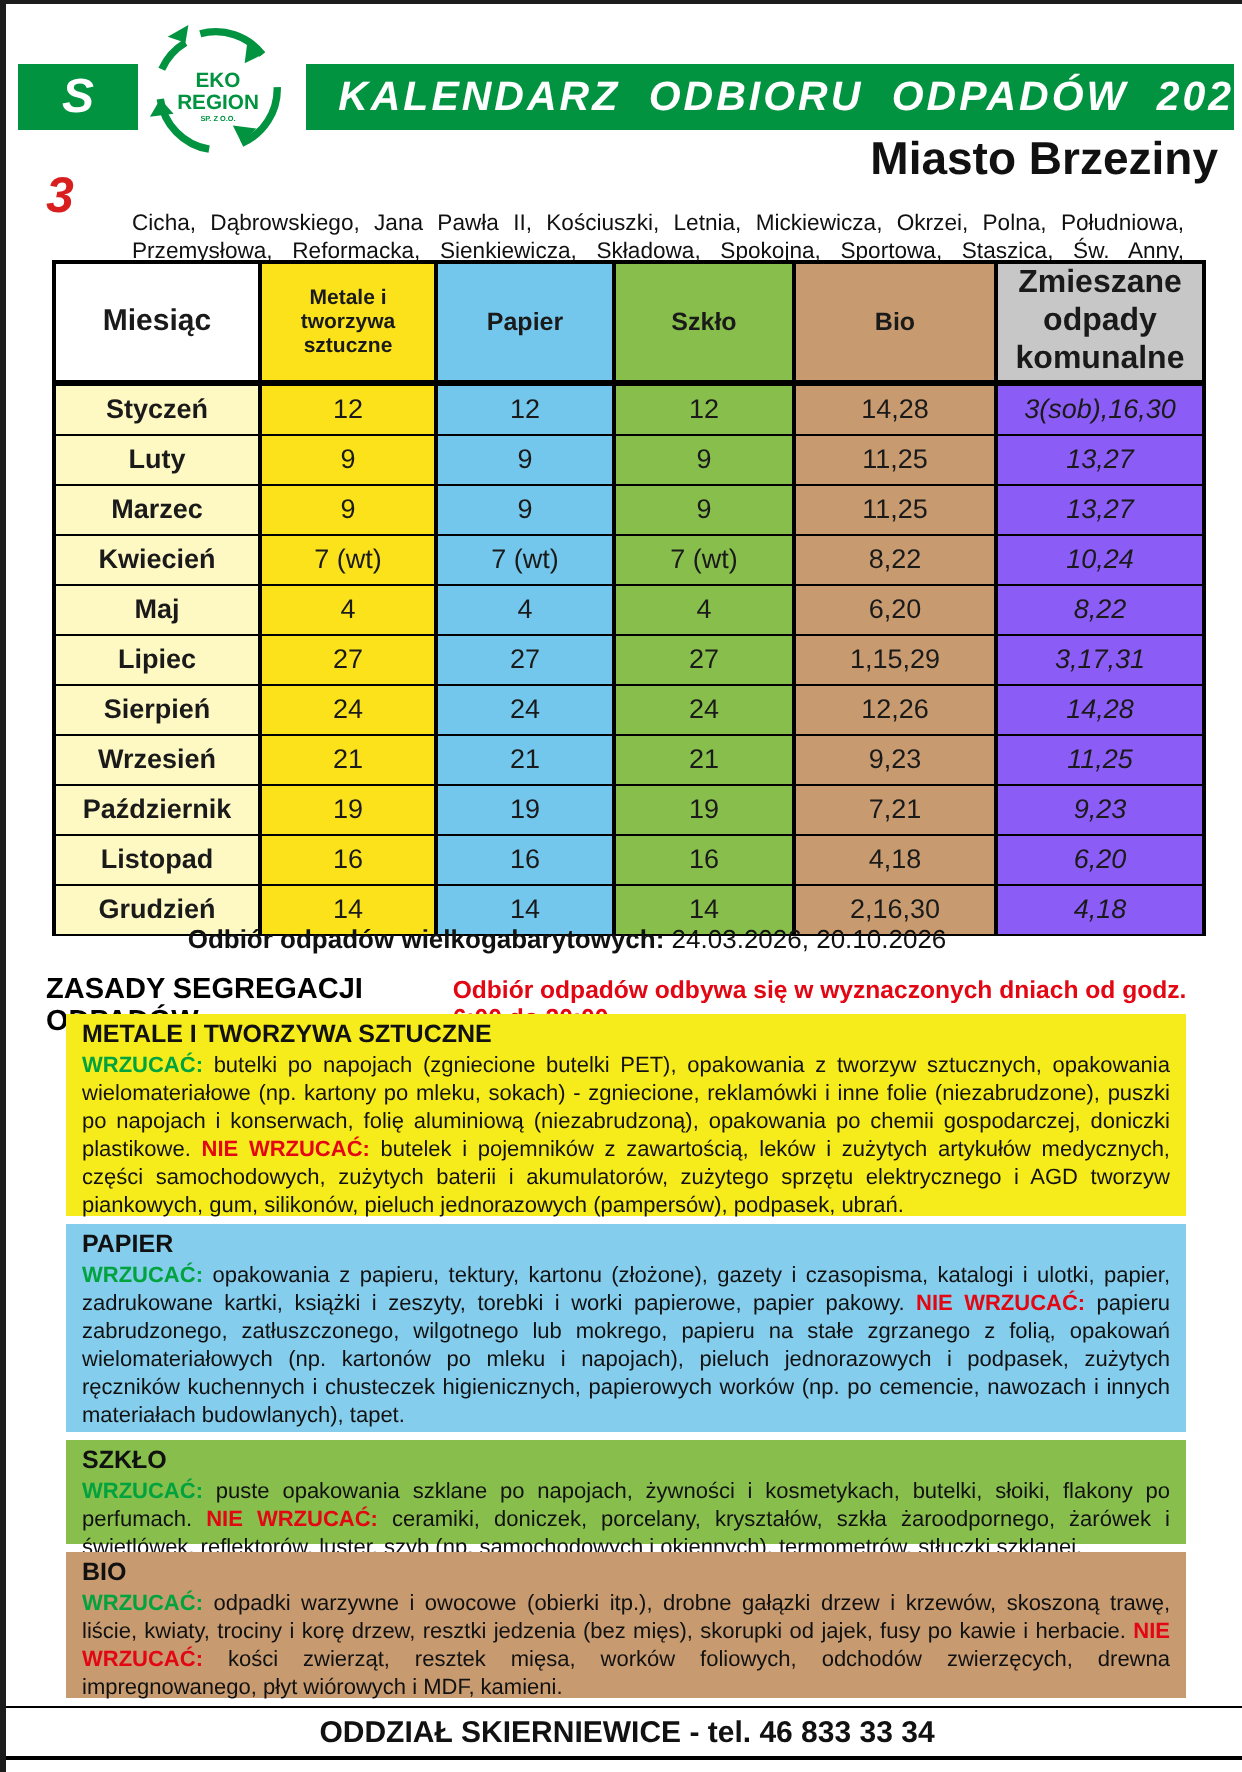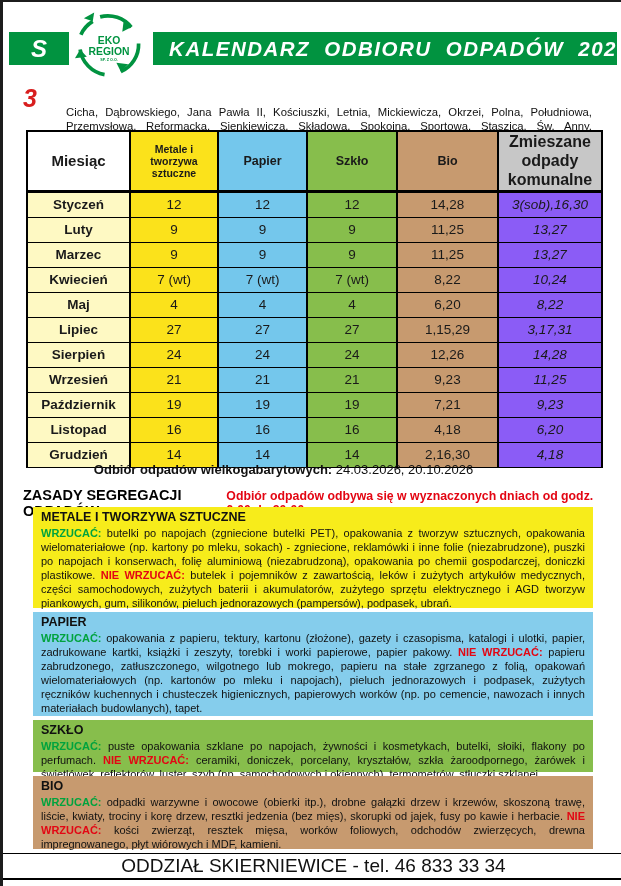--- a/index.html
+++ b/index.html
@@ -57,21 +57,21 @@
   .lbl-put{color:#00a33e;font-weight:bold;}
   .lbl-dont{color:#e30613;font-weight:bold;}
   .box-metal{top:505px;height:101px;background:#f7ec1b;}
   .box-paper{top:610px;height:104px;background:#85cdec;}
   .box-glass{top:718px;height:52px;background:#87be4c;}
   .box-bio{top:774px;height:73px;background:#c79a6f;}
   
   .footer{position:absolute;top:851px;left:0;width:621px;height:27px;
     border-top:1.5px solid #000;border-bottom:2px solid #000;box-sizing:border-box;
     display:flex;align-items:center;justify-content:center;}
-  .footer span{font-weight:normal;font-size:19px;color:#111;}
+  .footer span{font-weight:bold;font-size:15px;color:#111;}
   .logo-text{fill:#019340;font-family:"Liberation Sans",sans-serif;font-weight:bold;}
 </style>
 </head>
 <body>
 
 <div class="page">
 
   <div class="topbar">
     <div class="s-block">
       <span>S</span>
@@ -92,20 +92,21 @@
       <polygon points="80,26 70,16 68,32"></polygon>
       <polygon points="66,86 60,74 76,76"></polygon>
       <polygon points="11,56 4,68 20,66"></polygon>
       <polygon points="28,18 30,6 16,14"></polygon>
     </g>
     <text class="logo-text" x="50" y="48" font-size="14" text-anchor="middle">EKO</text>
     <text class="logo-text" x="50" y="63" font-size="14" text-anchor="middle">REGION</text>
     <text class="logo-text" x="50" y="71" font-size="5" text-anchor="middle">SP. Z O.O.</text>
   </svg>
 
+  <div class="city">Miasto Brzeziny</div>
   <div class="region-num">3</div>
   <p class="streets">Cicha, Dąbrowskiego, Jana Pawła II, Kościuszki, Letnia, Mickiewicza, Okrzei, Polna, Południowa, Przemysłowa, Reformacka, Sienkiewicza, Składowa, Spokojna, Sportowa, Staszica, Św. Anny, Traugutta, Wesoła, Wodociągowa, Zdrowie.</p>
 
   <table class="schedule">
     <colgroup>
       <col style="width:103px">
         <col style="width:88px">
         <col style="width:89px">
       <col style="width:90px">
         <col style="width:101px">

